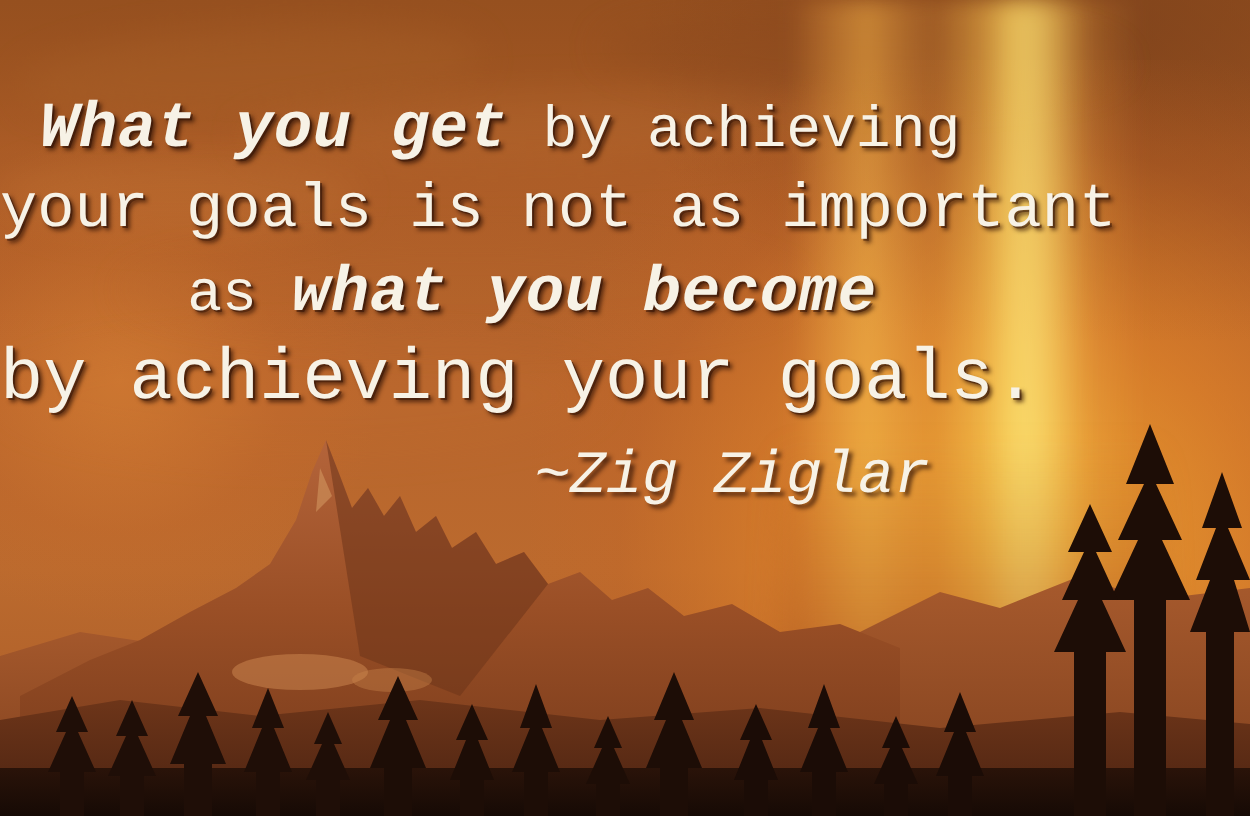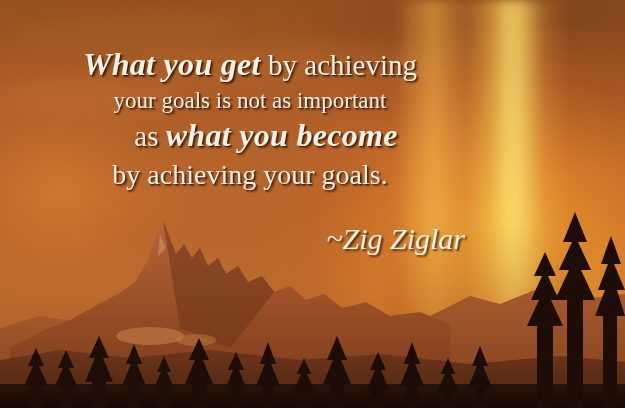--- a/index.html
+++ b/index.html
@@ -5,21 +5,21 @@
   html, body {
     margin: 0;
     padding: 0;
     background: #222;
   }
   #poster {
     position: relative;
     width: 625px;
     height: 408px;
     overflow: hidden;
-    font-family: Liberation Serif, serif;
+    font-family: Liberation Mono, monospace;
     background: #000000;
   }
 
   
   .sky-base {
     position: absolute;
     inset: 0;
     background:
       linear-gradient(to bottom,
         #96501f 0%,
@@ -138,23 +138,23 @@
     width: 500px;
     text-align: center;
     color: #f7f2e6;
     line-height: 1.30;
     text-shadow: 2px 2px 2px rgba(48,18,6,.72),
                  1px 1px 0   rgba(60,24,8,.55);
     z-index: 6;
   }
   .qline { white-space: nowrap; }
   .l1 { font-size: 29px; }
-  .l2 { font-size: 23px; }
+  .l2 { font-size: 31px; }
   .l3 { font-size: 29px; padding-left: 32px; }
-  .l4 { font-size: 28px; }
+  .l4 { font-size: 36px; }
   .em {
     font-weight: bold;
     font-style: italic;
     font-size: 32px;
     letter-spacing: .3px;
   }
   .attrib {
     position: absolute;
     left: 0; top: 222px;
     width: 465px;

